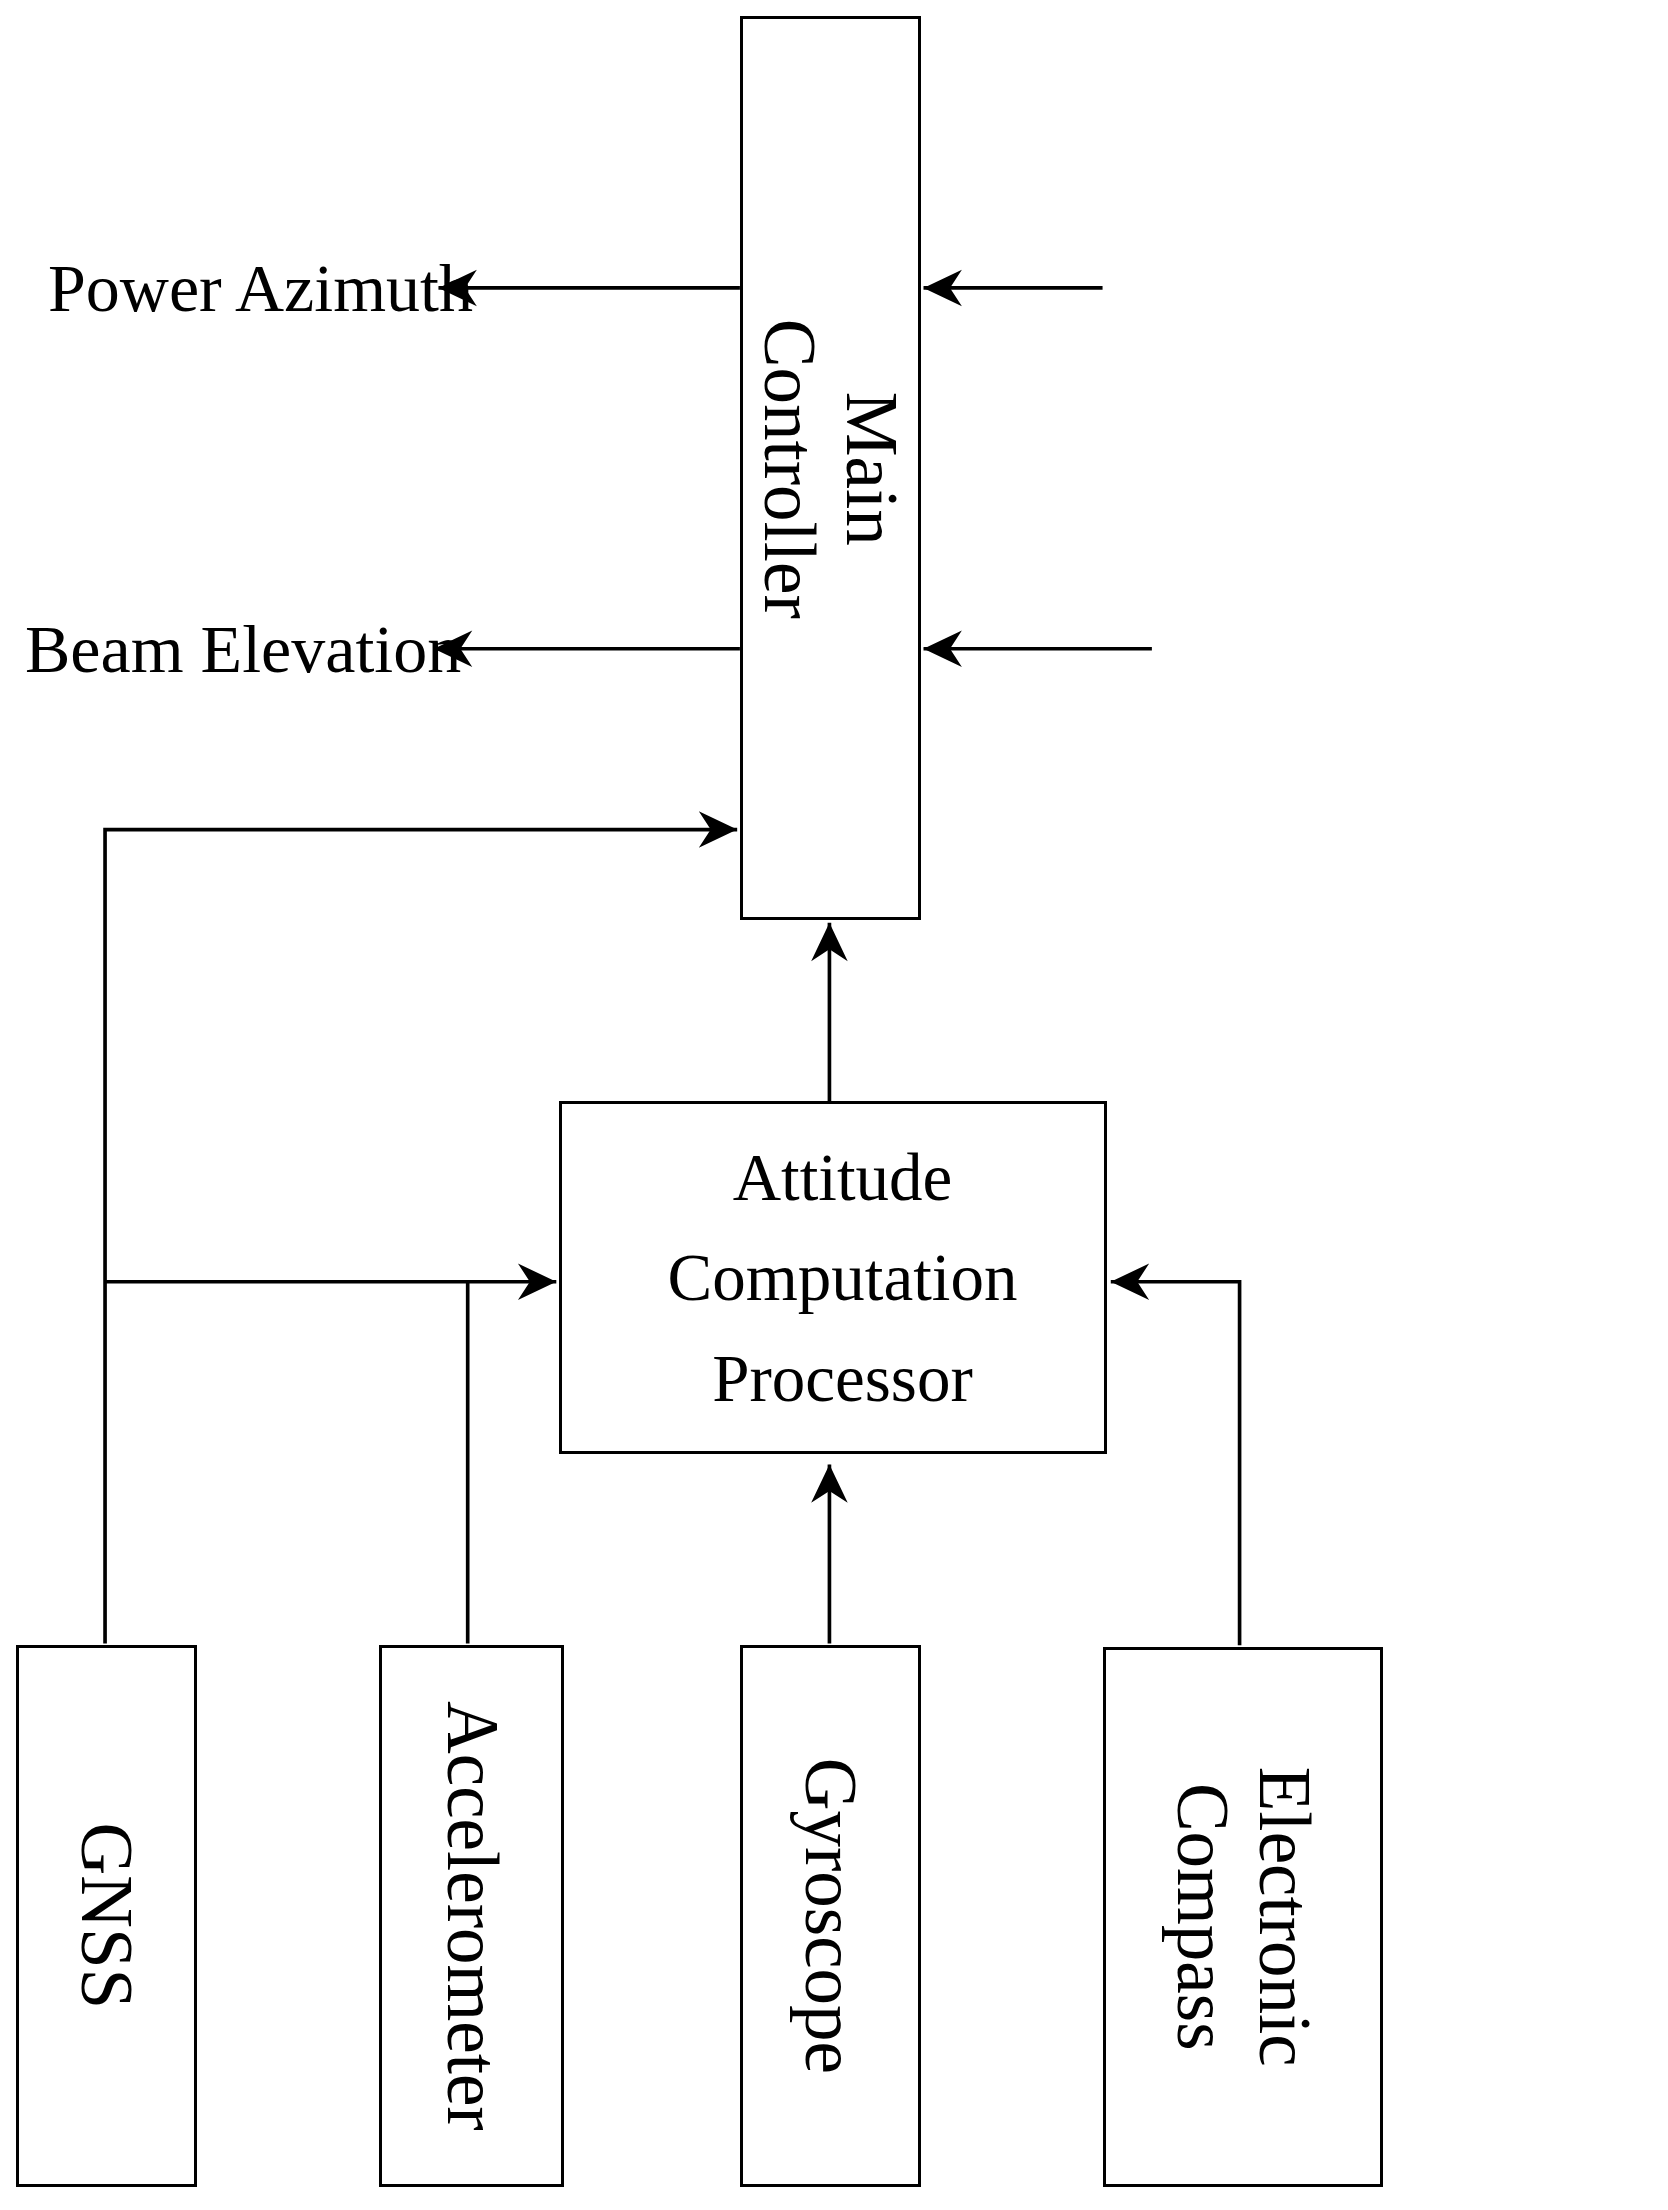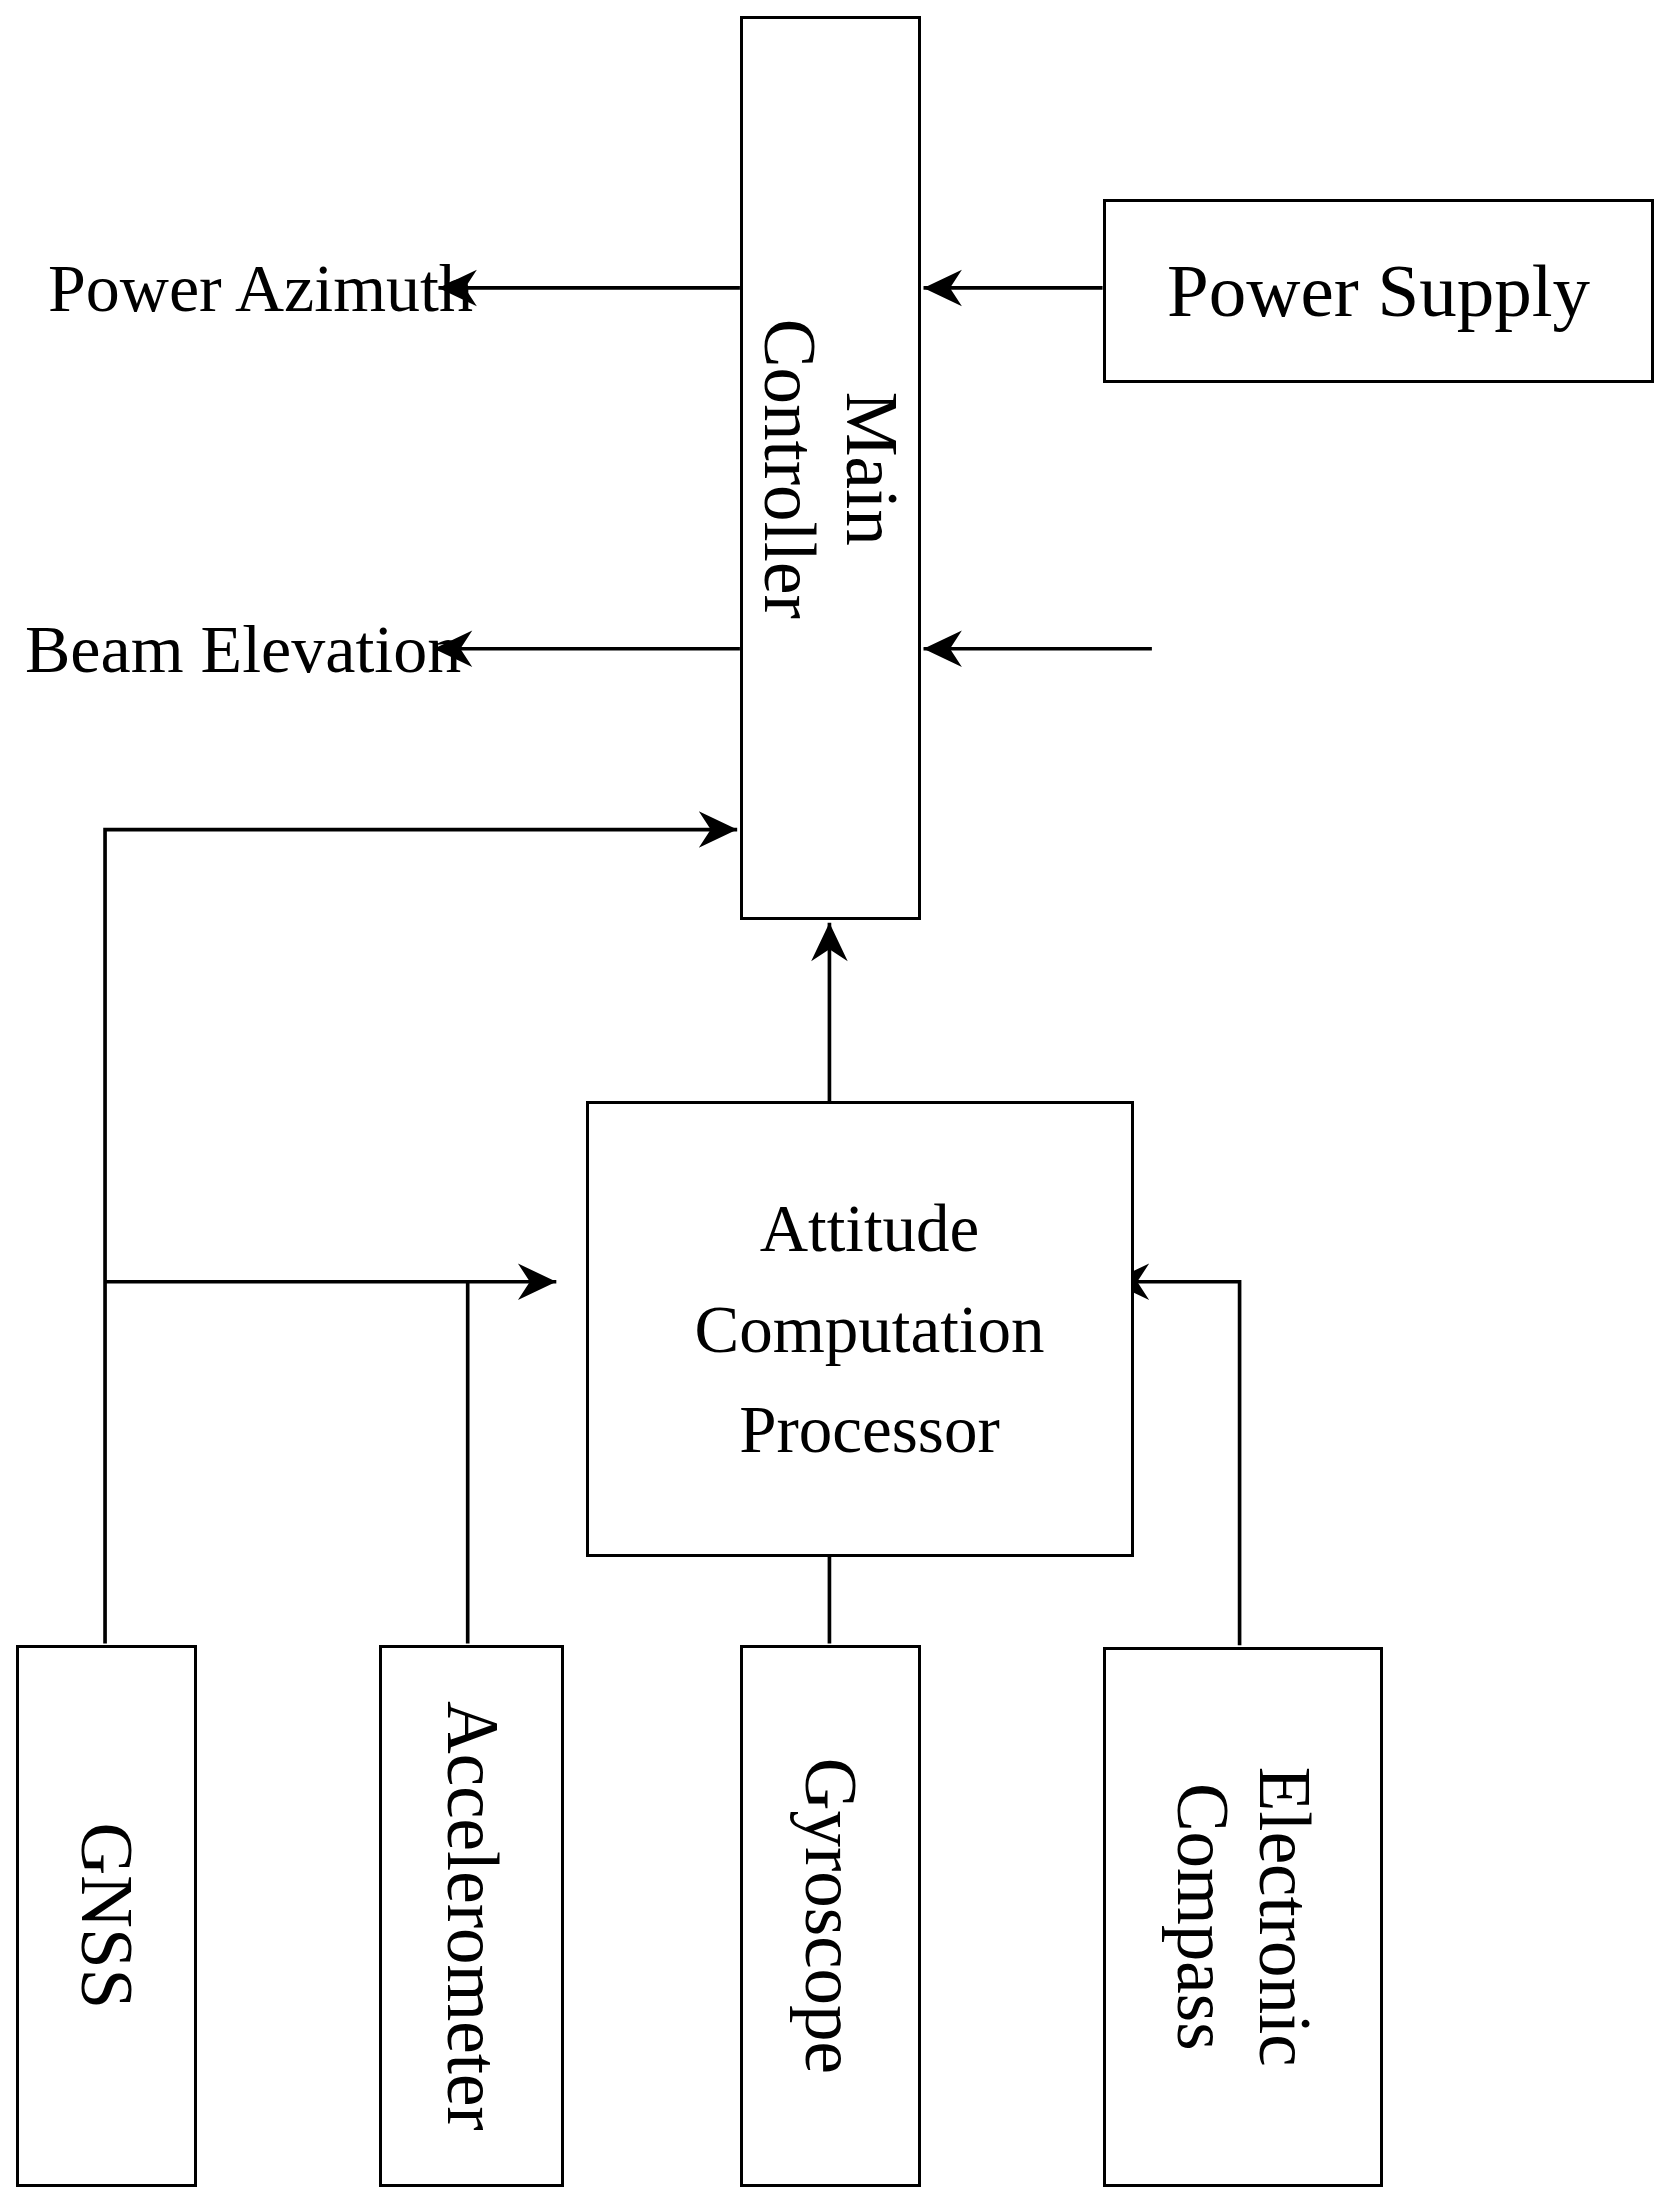--- a/index.html
+++ b/index.html
@@ -44,25 +44,22 @@
       <line x1="908" y1="1205" x2="908" y2="1010" marker-end="url(#ah)"></line>
       <line x1="908" y1="1799" x2="908" y2="1603" marker-end="url(#ah)"></line>
       <polyline points="1357,1801 1357,1403 1216,1403" marker-end="url(#ah)"></polyline>
     </g>
   </svg>
 
   <div class="node" style="left:740px;top:16.4px;width:181px;height:904px;">
     <span class="vtext">Main Controller</span>
   </div>
 
-  <div class="node" style="left:1103px;top:199px;width:551px;height:184px;">
-    <span class="htext" style="font-size:75px;">Power Supply</span>
-  </div>
 
-  <div class="node" style="left:586px;top:1101px;width:548px;height:456px;padding-left:19px;">
+  <div class="node" style="left:559px;top:1101px;width:548px;height:353px;padding-left:19px;">
     <span class="htext" style="font-size:67px;">Attitude
 Computation
 Processor</span>
   </div>
 
   <div class="node" style="left:15.5px;top:1645px;width:181px;height:542px;">
     <span class="vtext">GNSS</span>
   </div>
 
   <div class="node" style="left:379px;top:1645px;width:185px;height:542px;">

